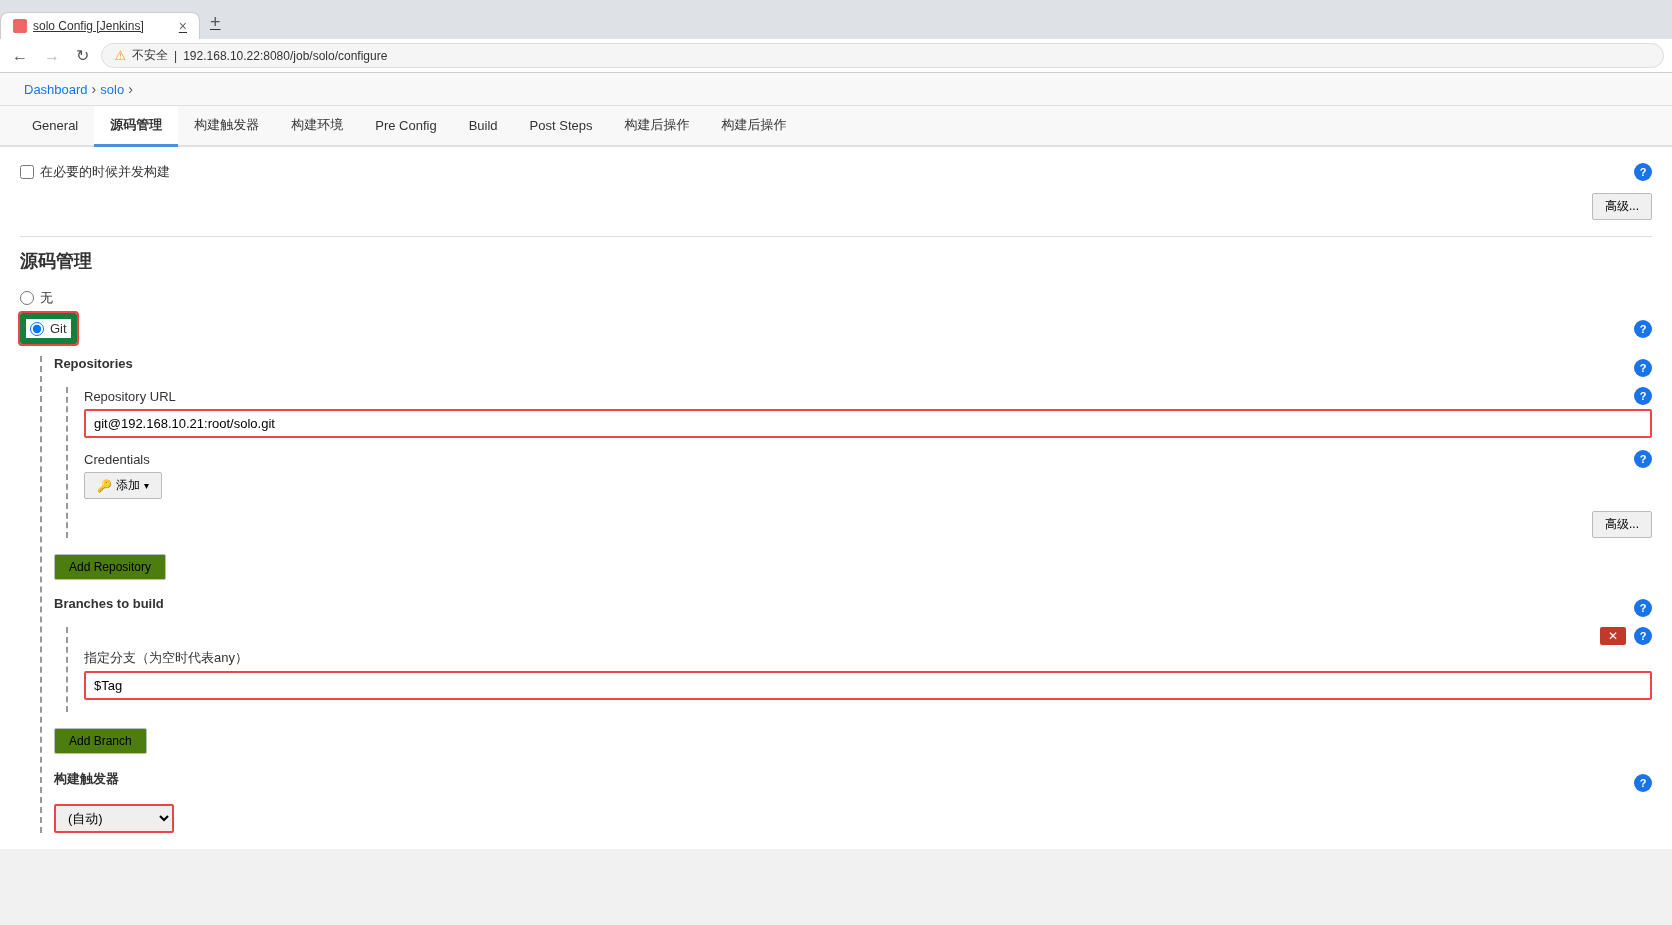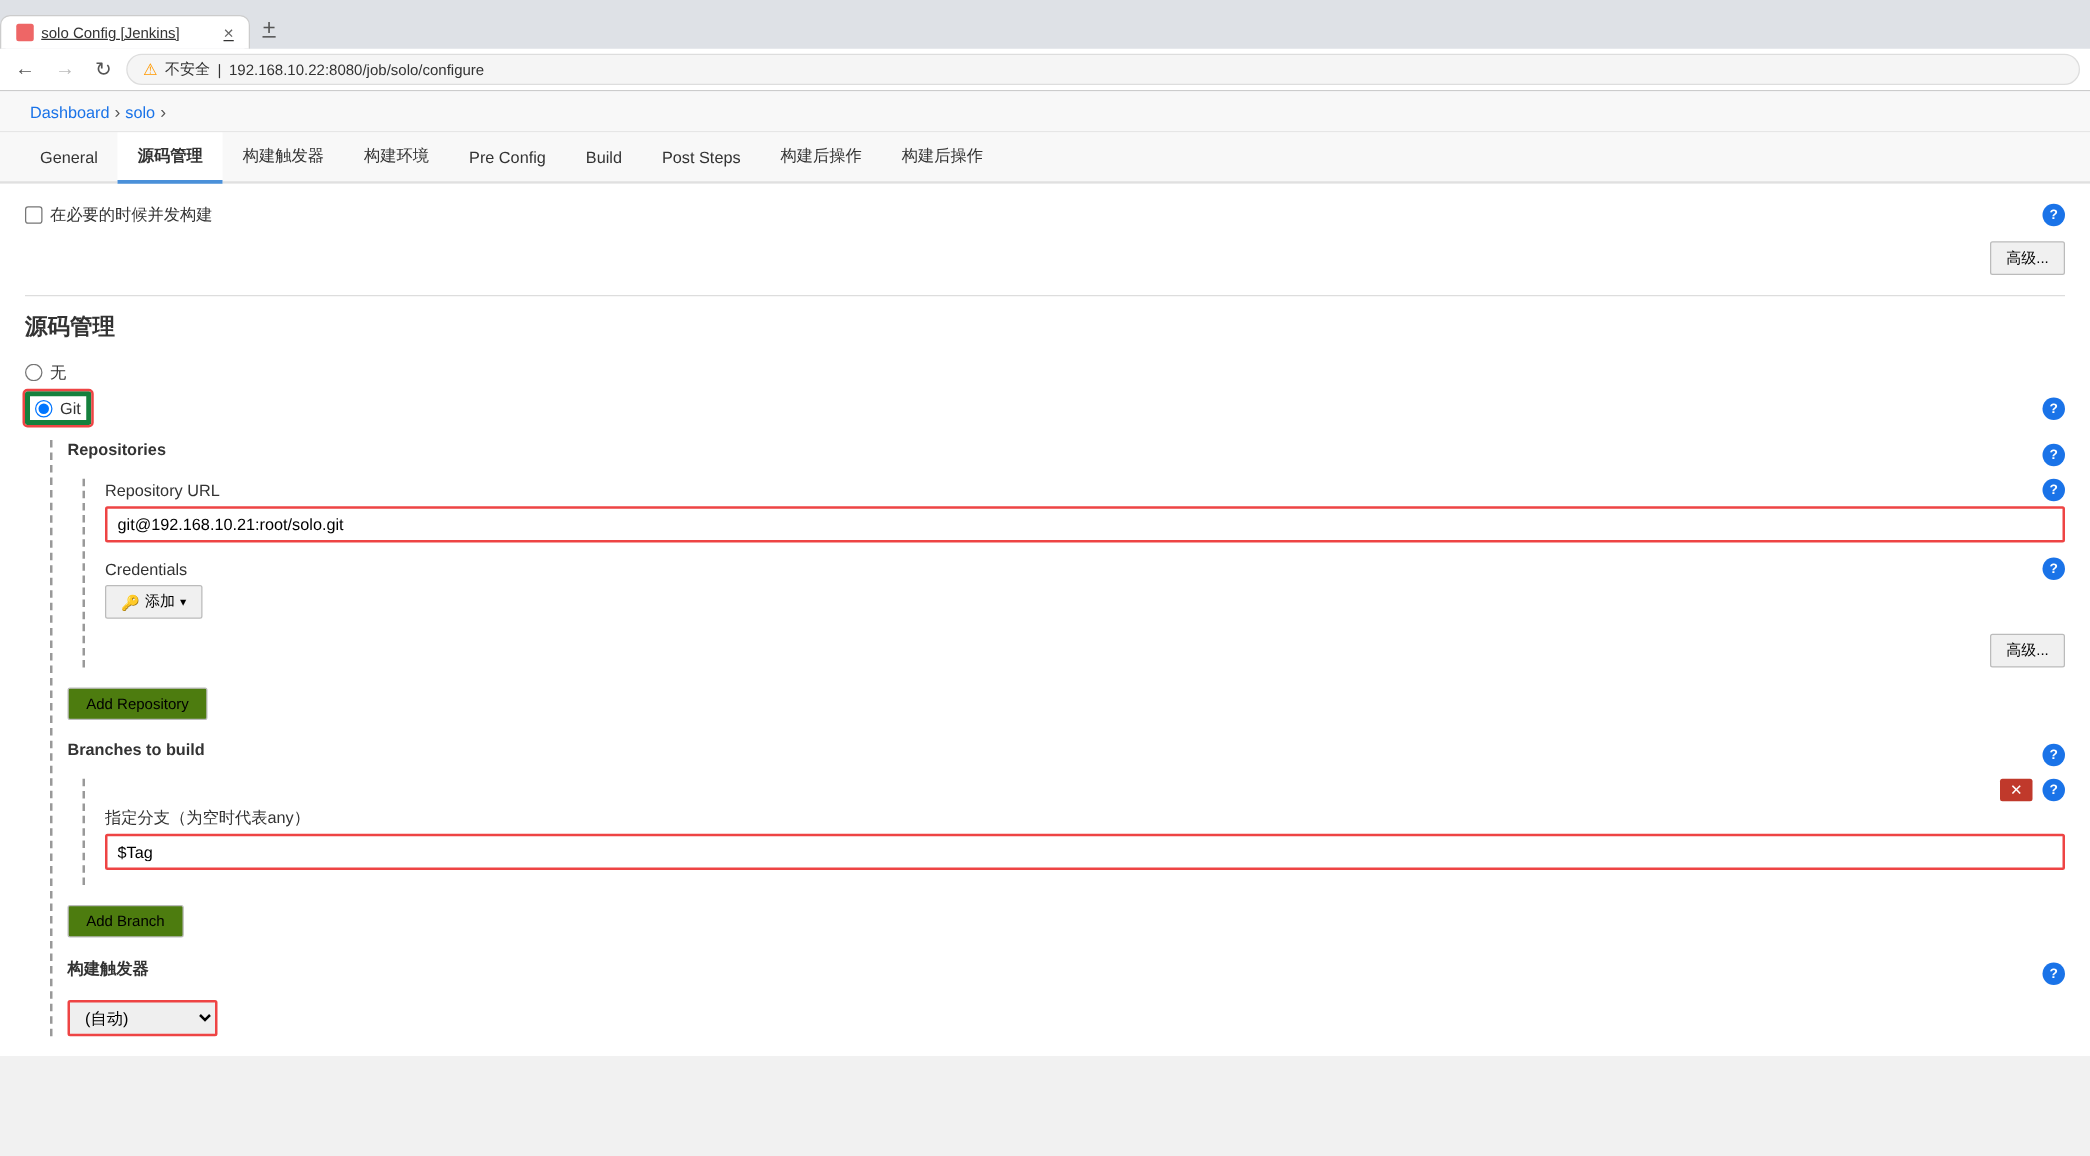--- a/index.html
+++ b/index.html
@@ -152,21 +152,21 @@
 
     <div class="section-title">源码管理</div>
 
     <div class="scm-options">
       <label class="scm-option">
         <input type="radio" name="scm" value="none" style="">
         <span>无</span>
       </label>
       <div style="display:flex; align-items:center; justify-content:space-between;">
         <label class="scm-option">
-          <span class="git-radio-highlighted" style="display:flex;align-items:center;gap:6px;border:4px solid #15803d;padding:2px 4px;border-radius:2px;">
+          <span class="git-radio-highlighted" style="display:flex;align-items:center;gap:6px;border:6px solid #15803d;padding:2px 4px;border-radius:2px;">
             <input type="radio" name="scm" value="git" checked="" style="">
             <span>Git</span>
           </span>
         </label>
         <div class="help-icon">?</div>
       </div>
     </div>
 
     <div class="git-section">
 

